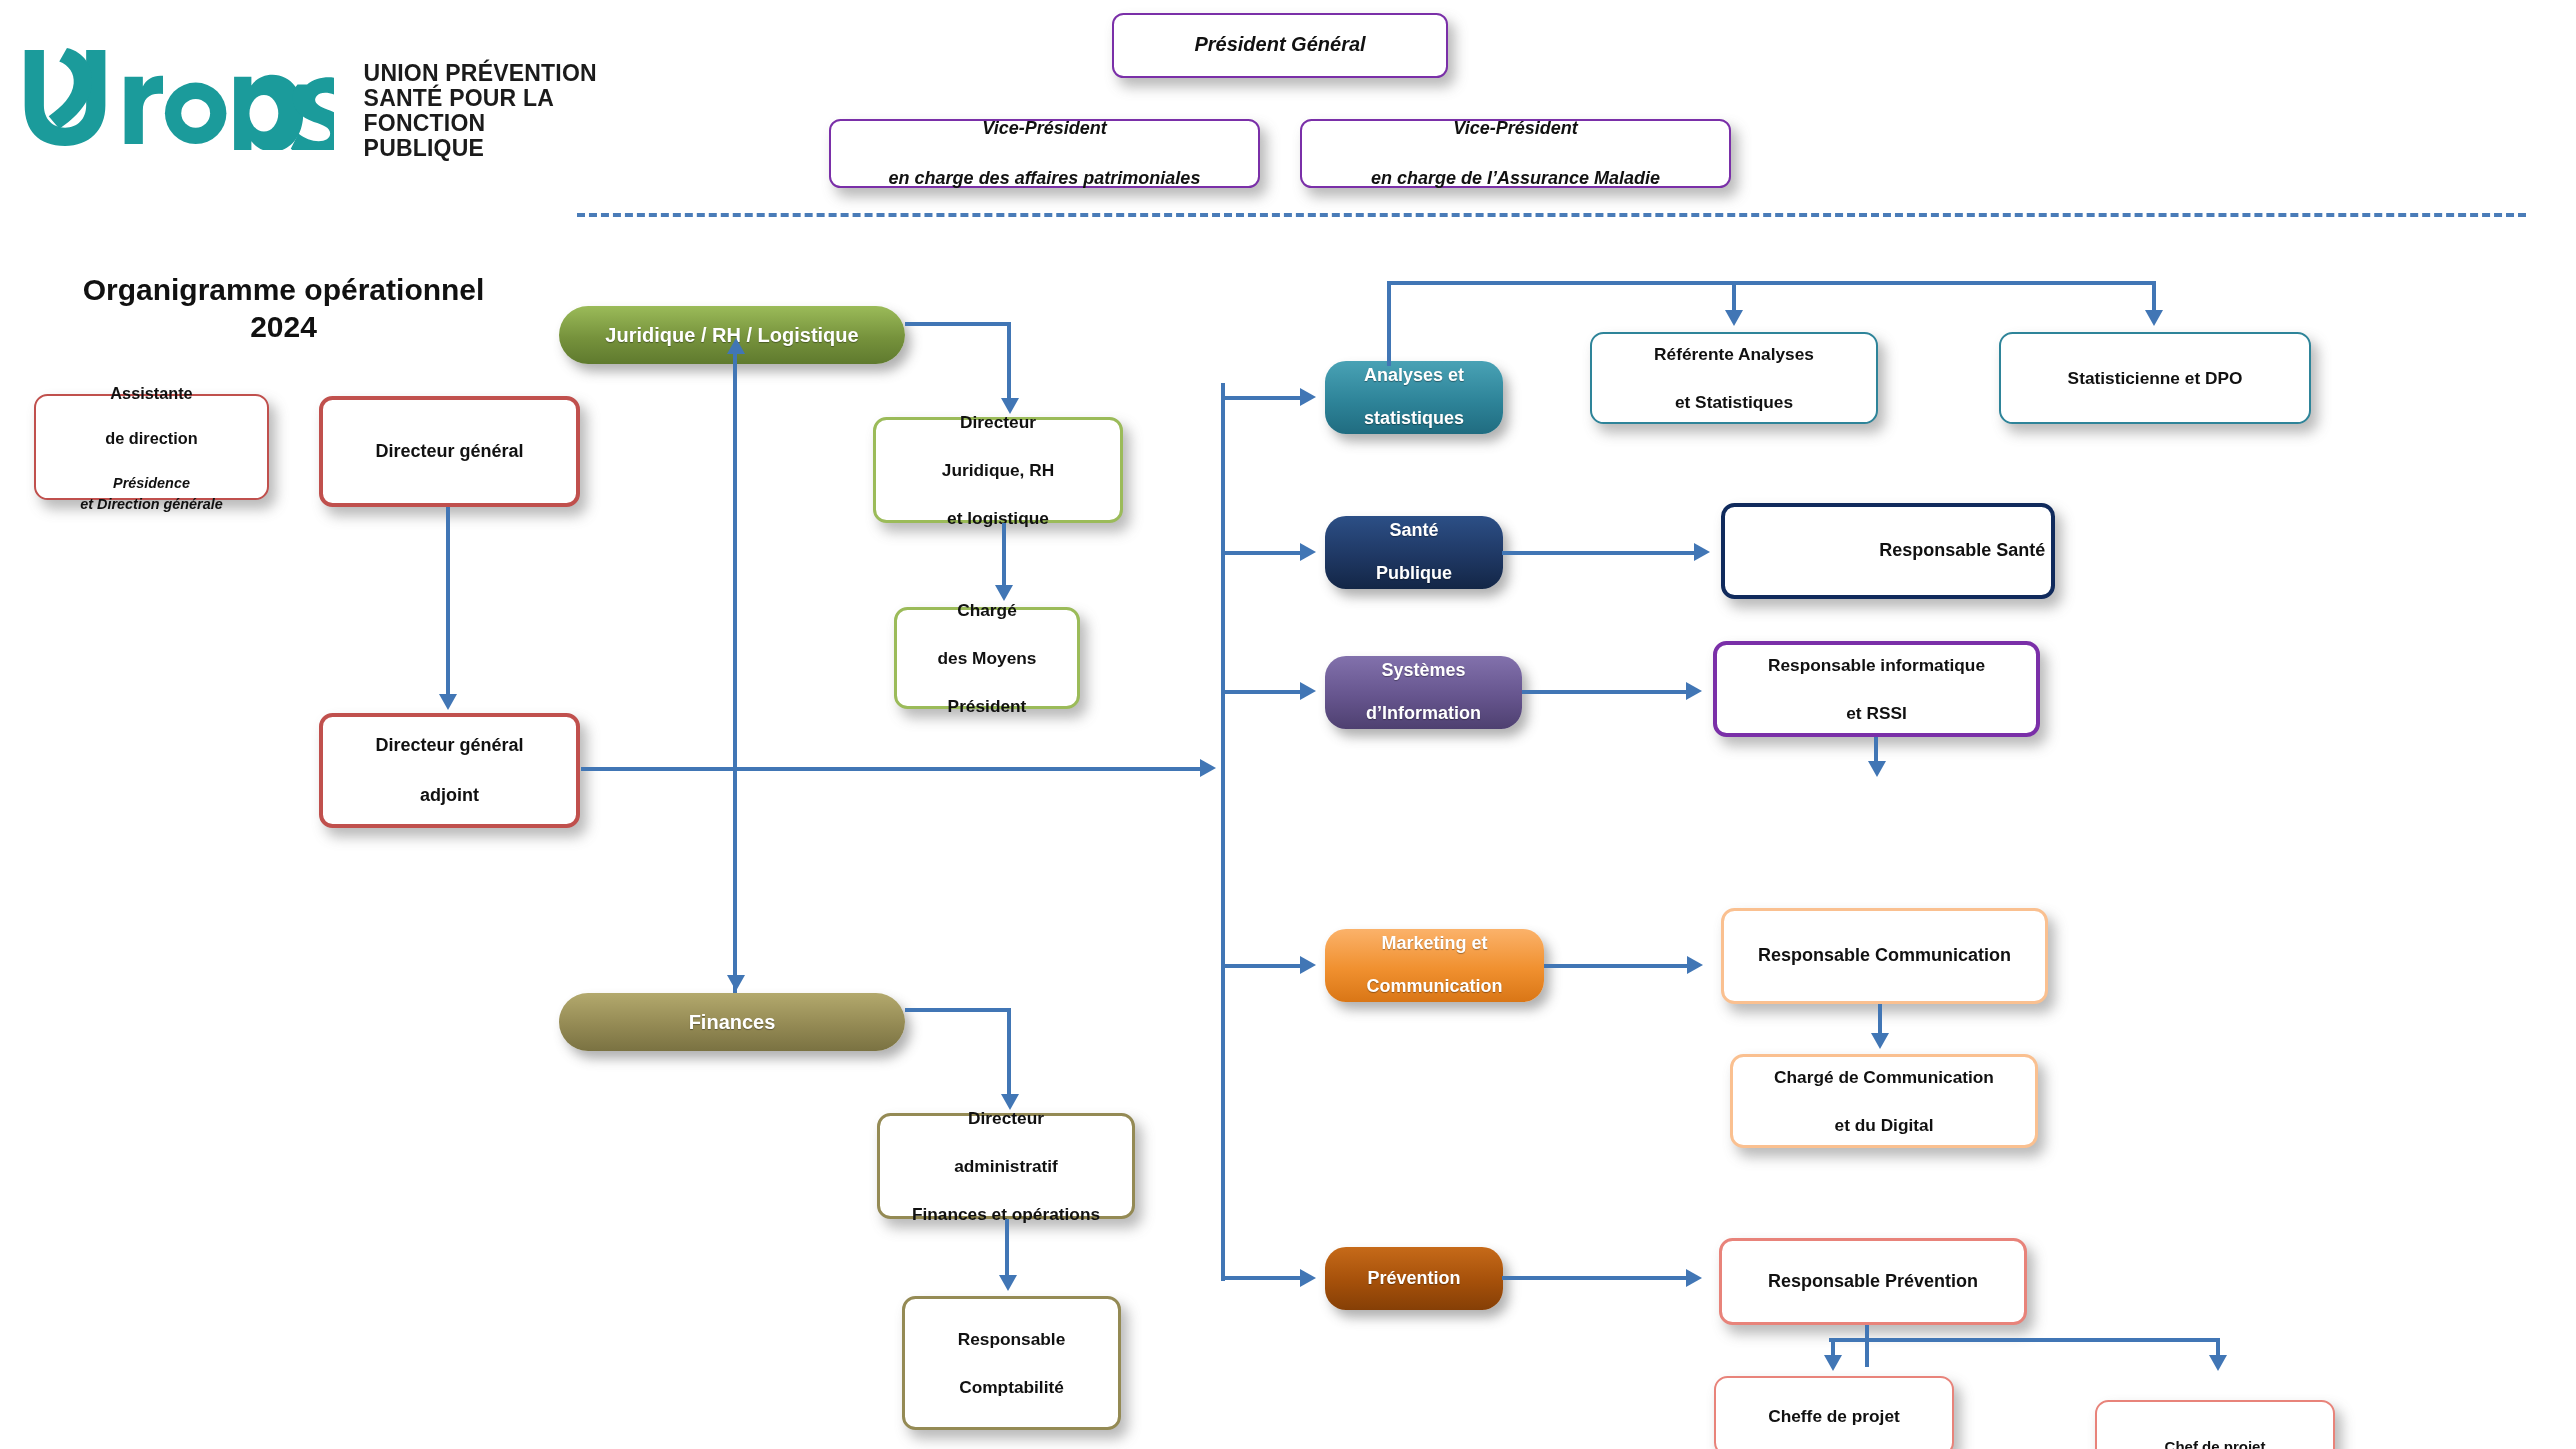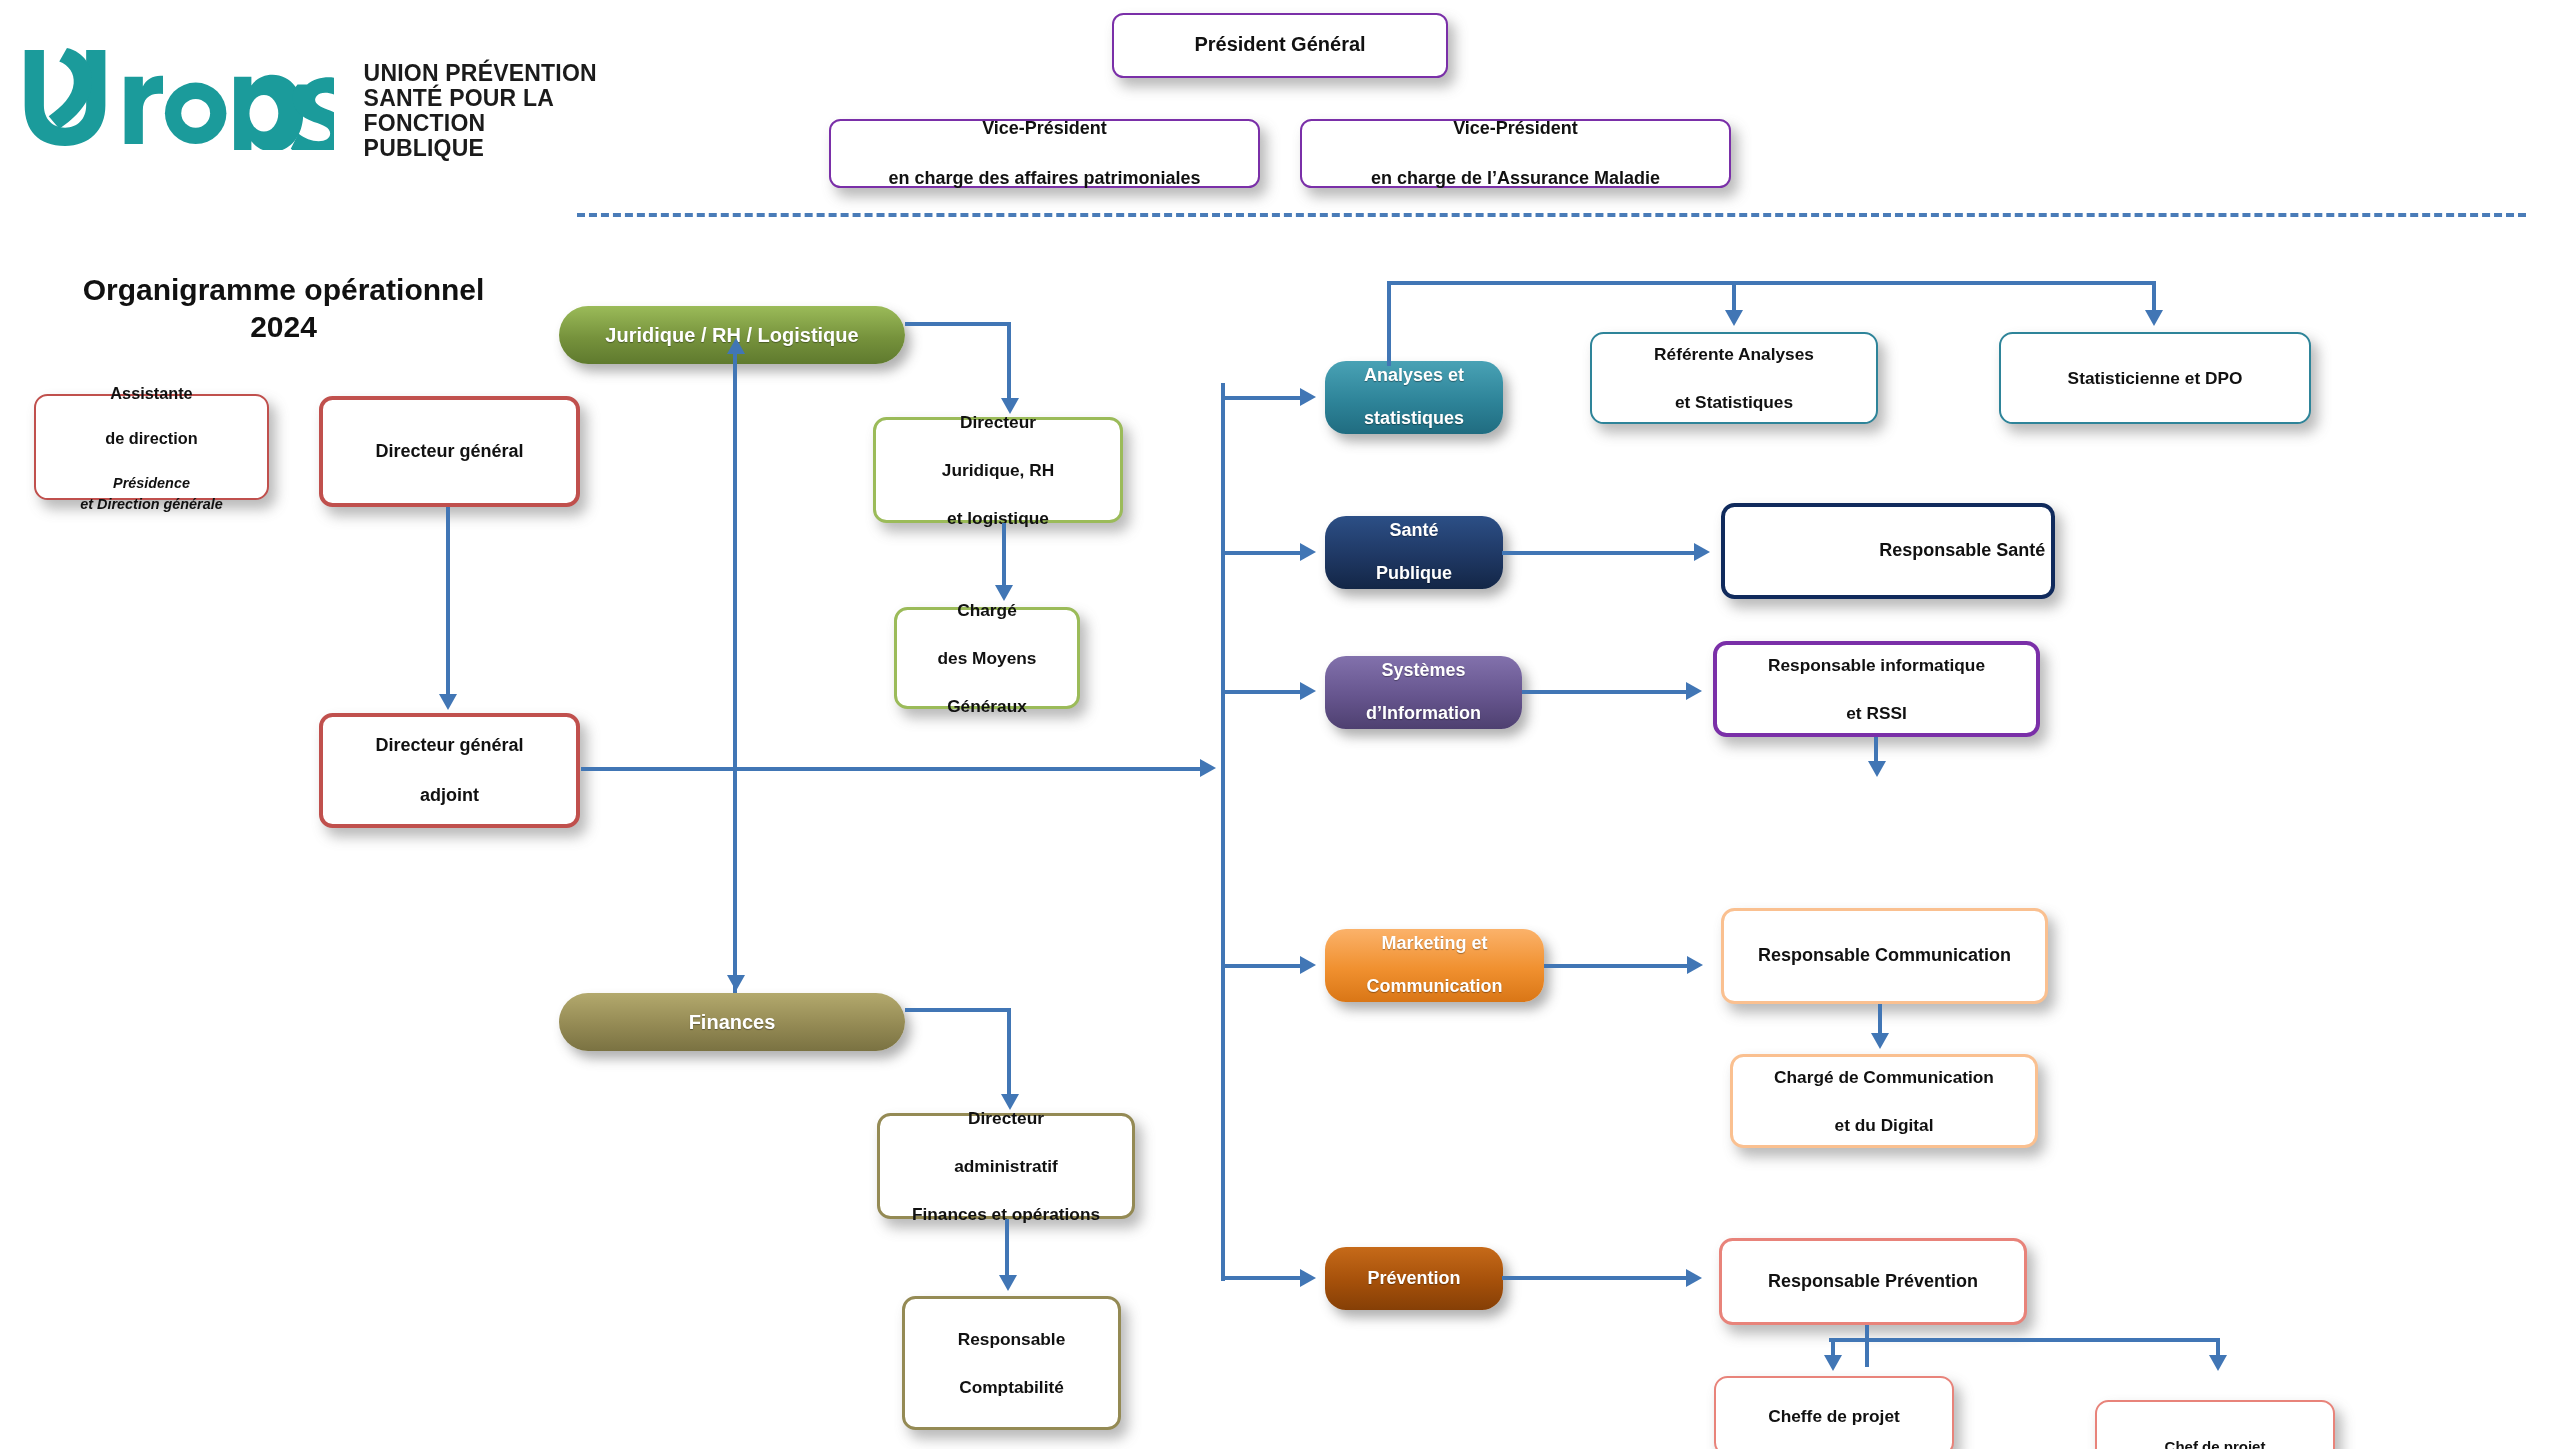--- a/index.html
+++ b/index.html
@@ -13,21 +13,21 @@
       font-family:"Liberation Sans",sans-serif;font-weight:bold;font-size:23px;line-height:25px;letter-spacing:0.2px;}
 
   
   .node{position:absolute;box-sizing:border-box;display:flex;align-items:center;justify-content:center;
         text-align:center;background:#ffffff;border-radius:13.5px;
         font-family:"Liberation Sans",sans-serif;font-weight:bold;color:#111;
         box-shadow:6.7px 8.7px 12.5px rgba(90,90,90,.42);}
   .node span{display:block;padding:1.9px 5.8px;line-height:1.28;}
 
   
-  .top-node{border:2.9px solid #7A2FA8;border-radius:11.5px;font-weight:bold;}
+  .top-node{border:2.9px solid #7A2FA8;border-radius:11.5px;font-style:italic;font-weight:bold;}
 
   
   .pill{position:absolute;box-sizing:border-box;display:flex;align-items:center;justify-content:center;
         text-align:center;color:#ffffff;font-family:"Liberation Sans",sans-serif;font-weight:bold;
         box-shadow:5.8px 7.7px 11.5px rgba(80,80,80,.45);}
   .pill span{display:block;line-height:1.22;text-shadow:0 1px 1px rgba(0,0,0,.35);}
 
   
   .ln{position:absolute;background:#4176B5;}
   .lnh{height:3.8px;}
@@ -134,21 +134,21 @@
       <span>Directeur</span><br>
       <span>Juridique, RH</span><br>
       <span>et logistique</span>
     </span>
   </div>
 
   <div class="node" style="left:894px;top:607px;width:186px;height:102px;border:3.8px solid #9BBB59;font-size:17.3px;">
     <span>
       <span>Chargé</span><br>
       <span>des Moyens</span><br>
-      <span>Généraux</span>
+      <span>Président</span>
     </span>
   </div>
 
   <div class="ln lnh" style="left:905px;top:322px;width:106px;"></div>
   <div class="ln lnv" style="left:1007px;top:322px;height:79px;"></div>
   <div class="arr arr-d" style="left:1001px;top:398px;"></div>
 
   <div class="ln lnv" style="left:1002px;top:523px;height:64px;"></div>
   <div class="arr arr-d" style="left:995px;top:585px;"></div>
 

